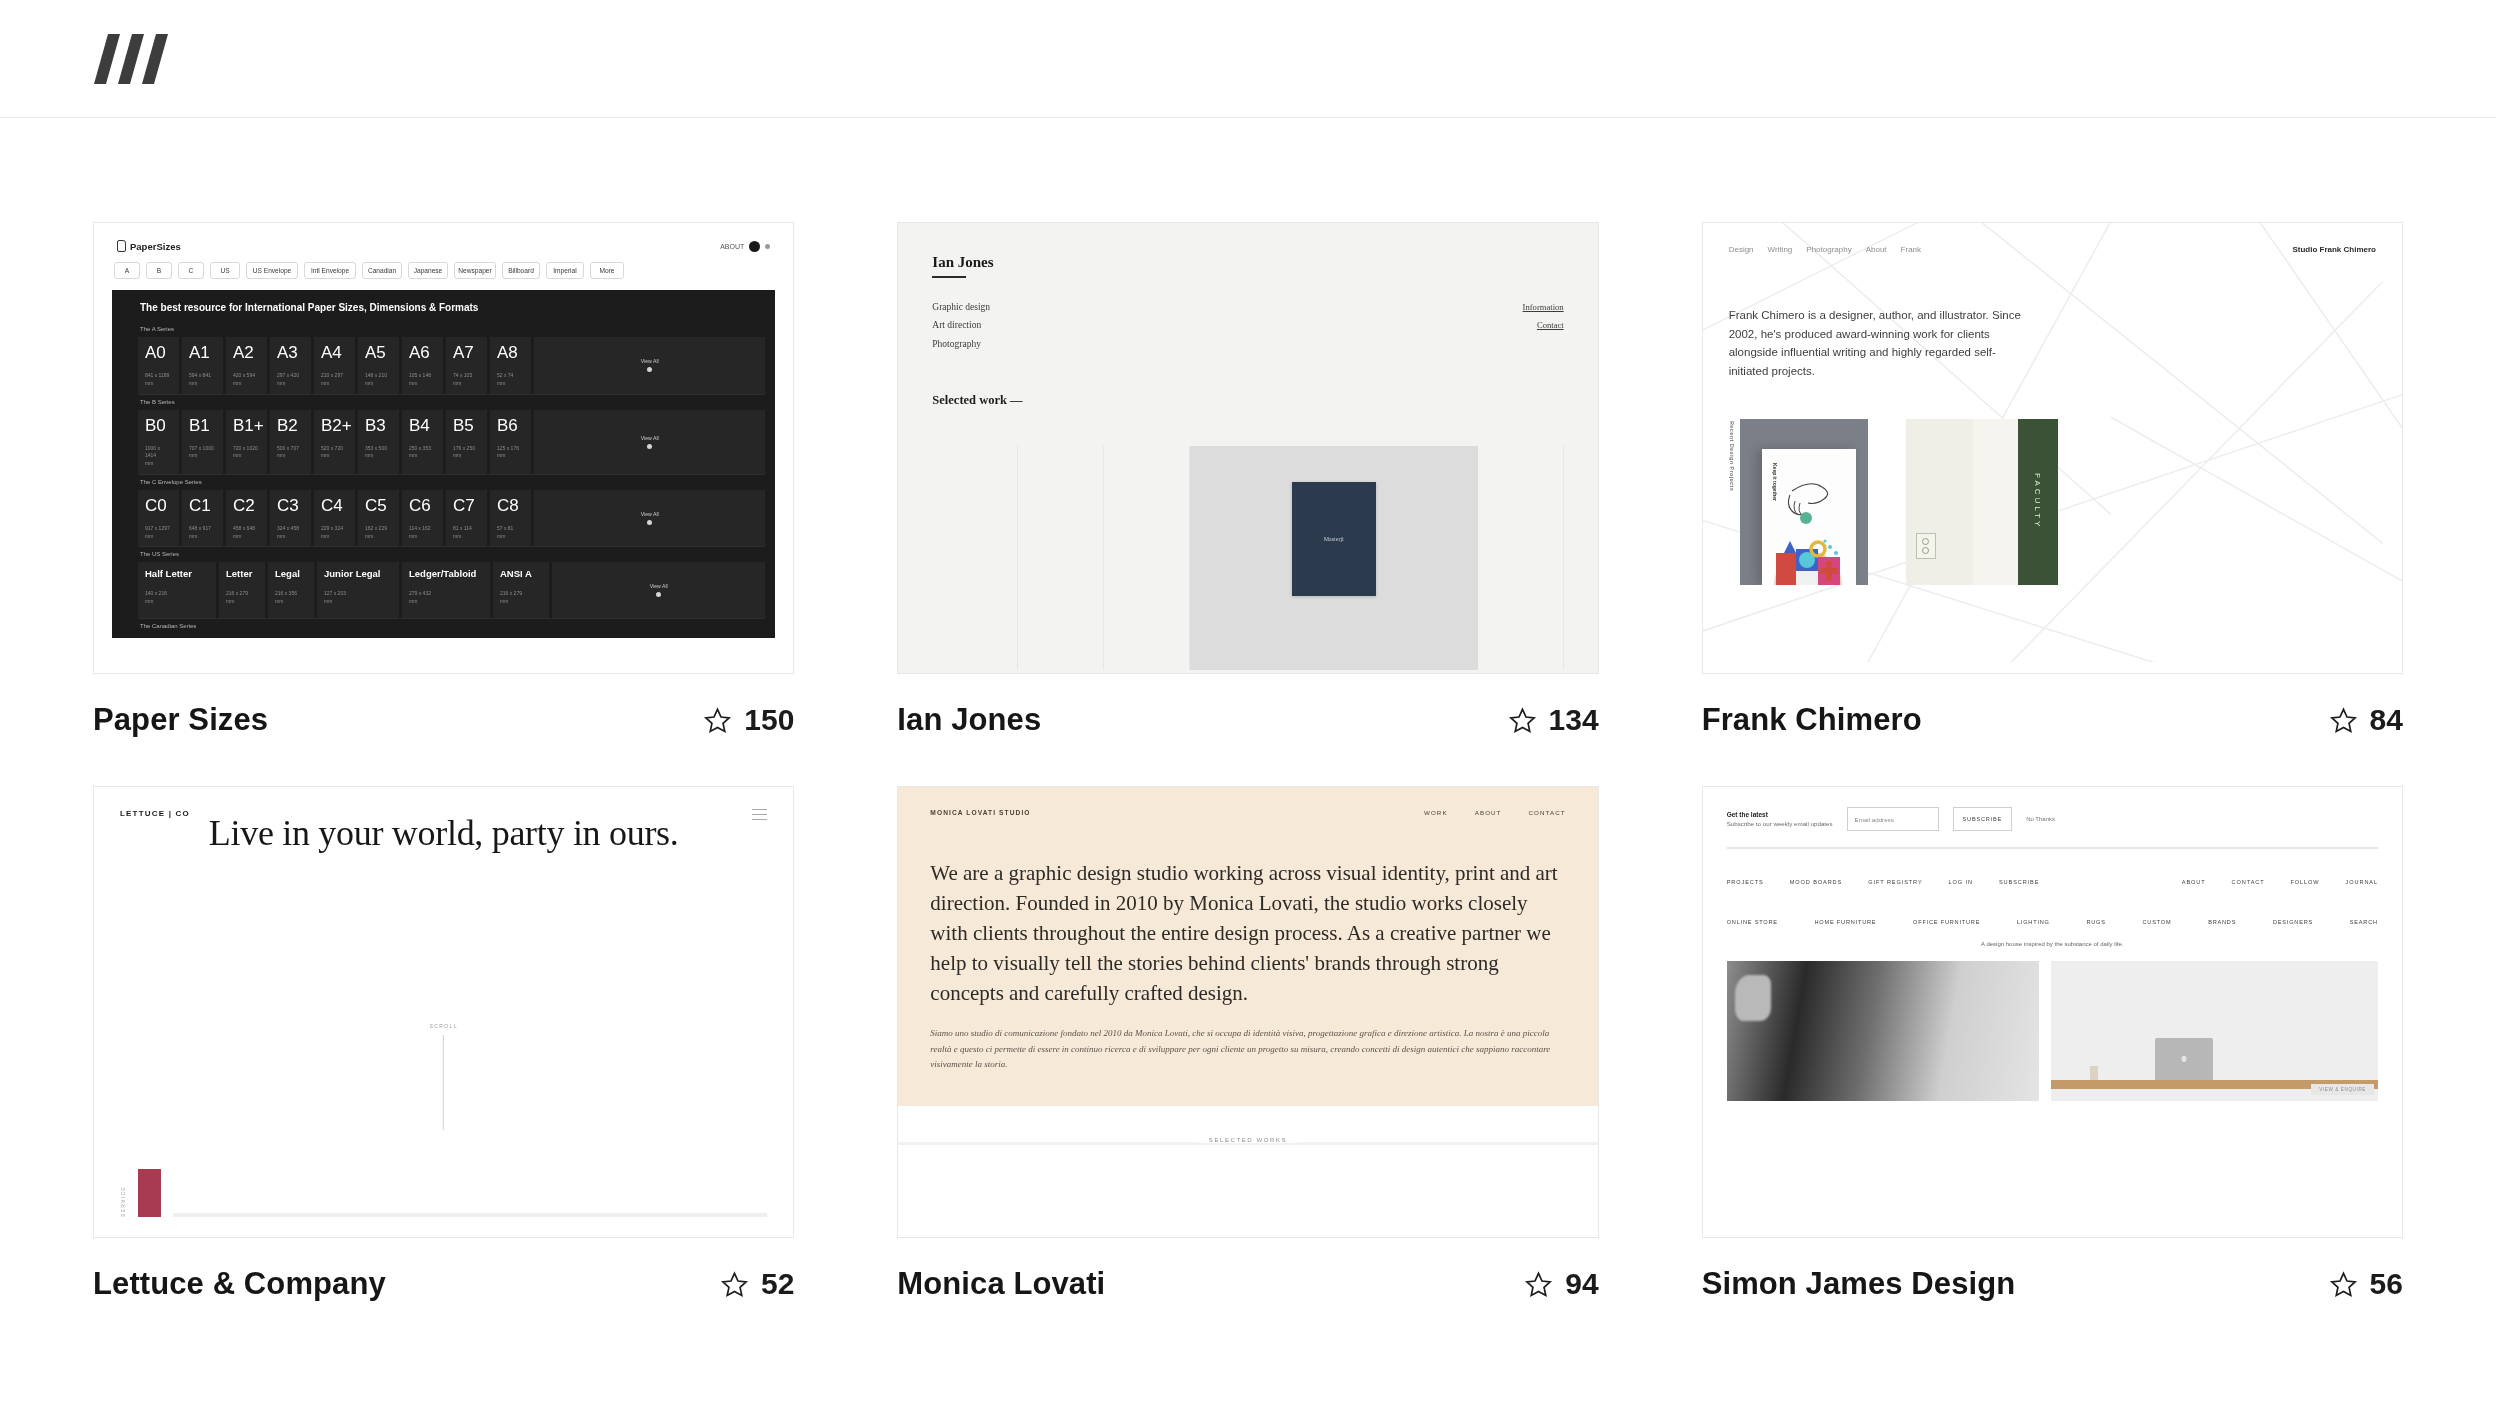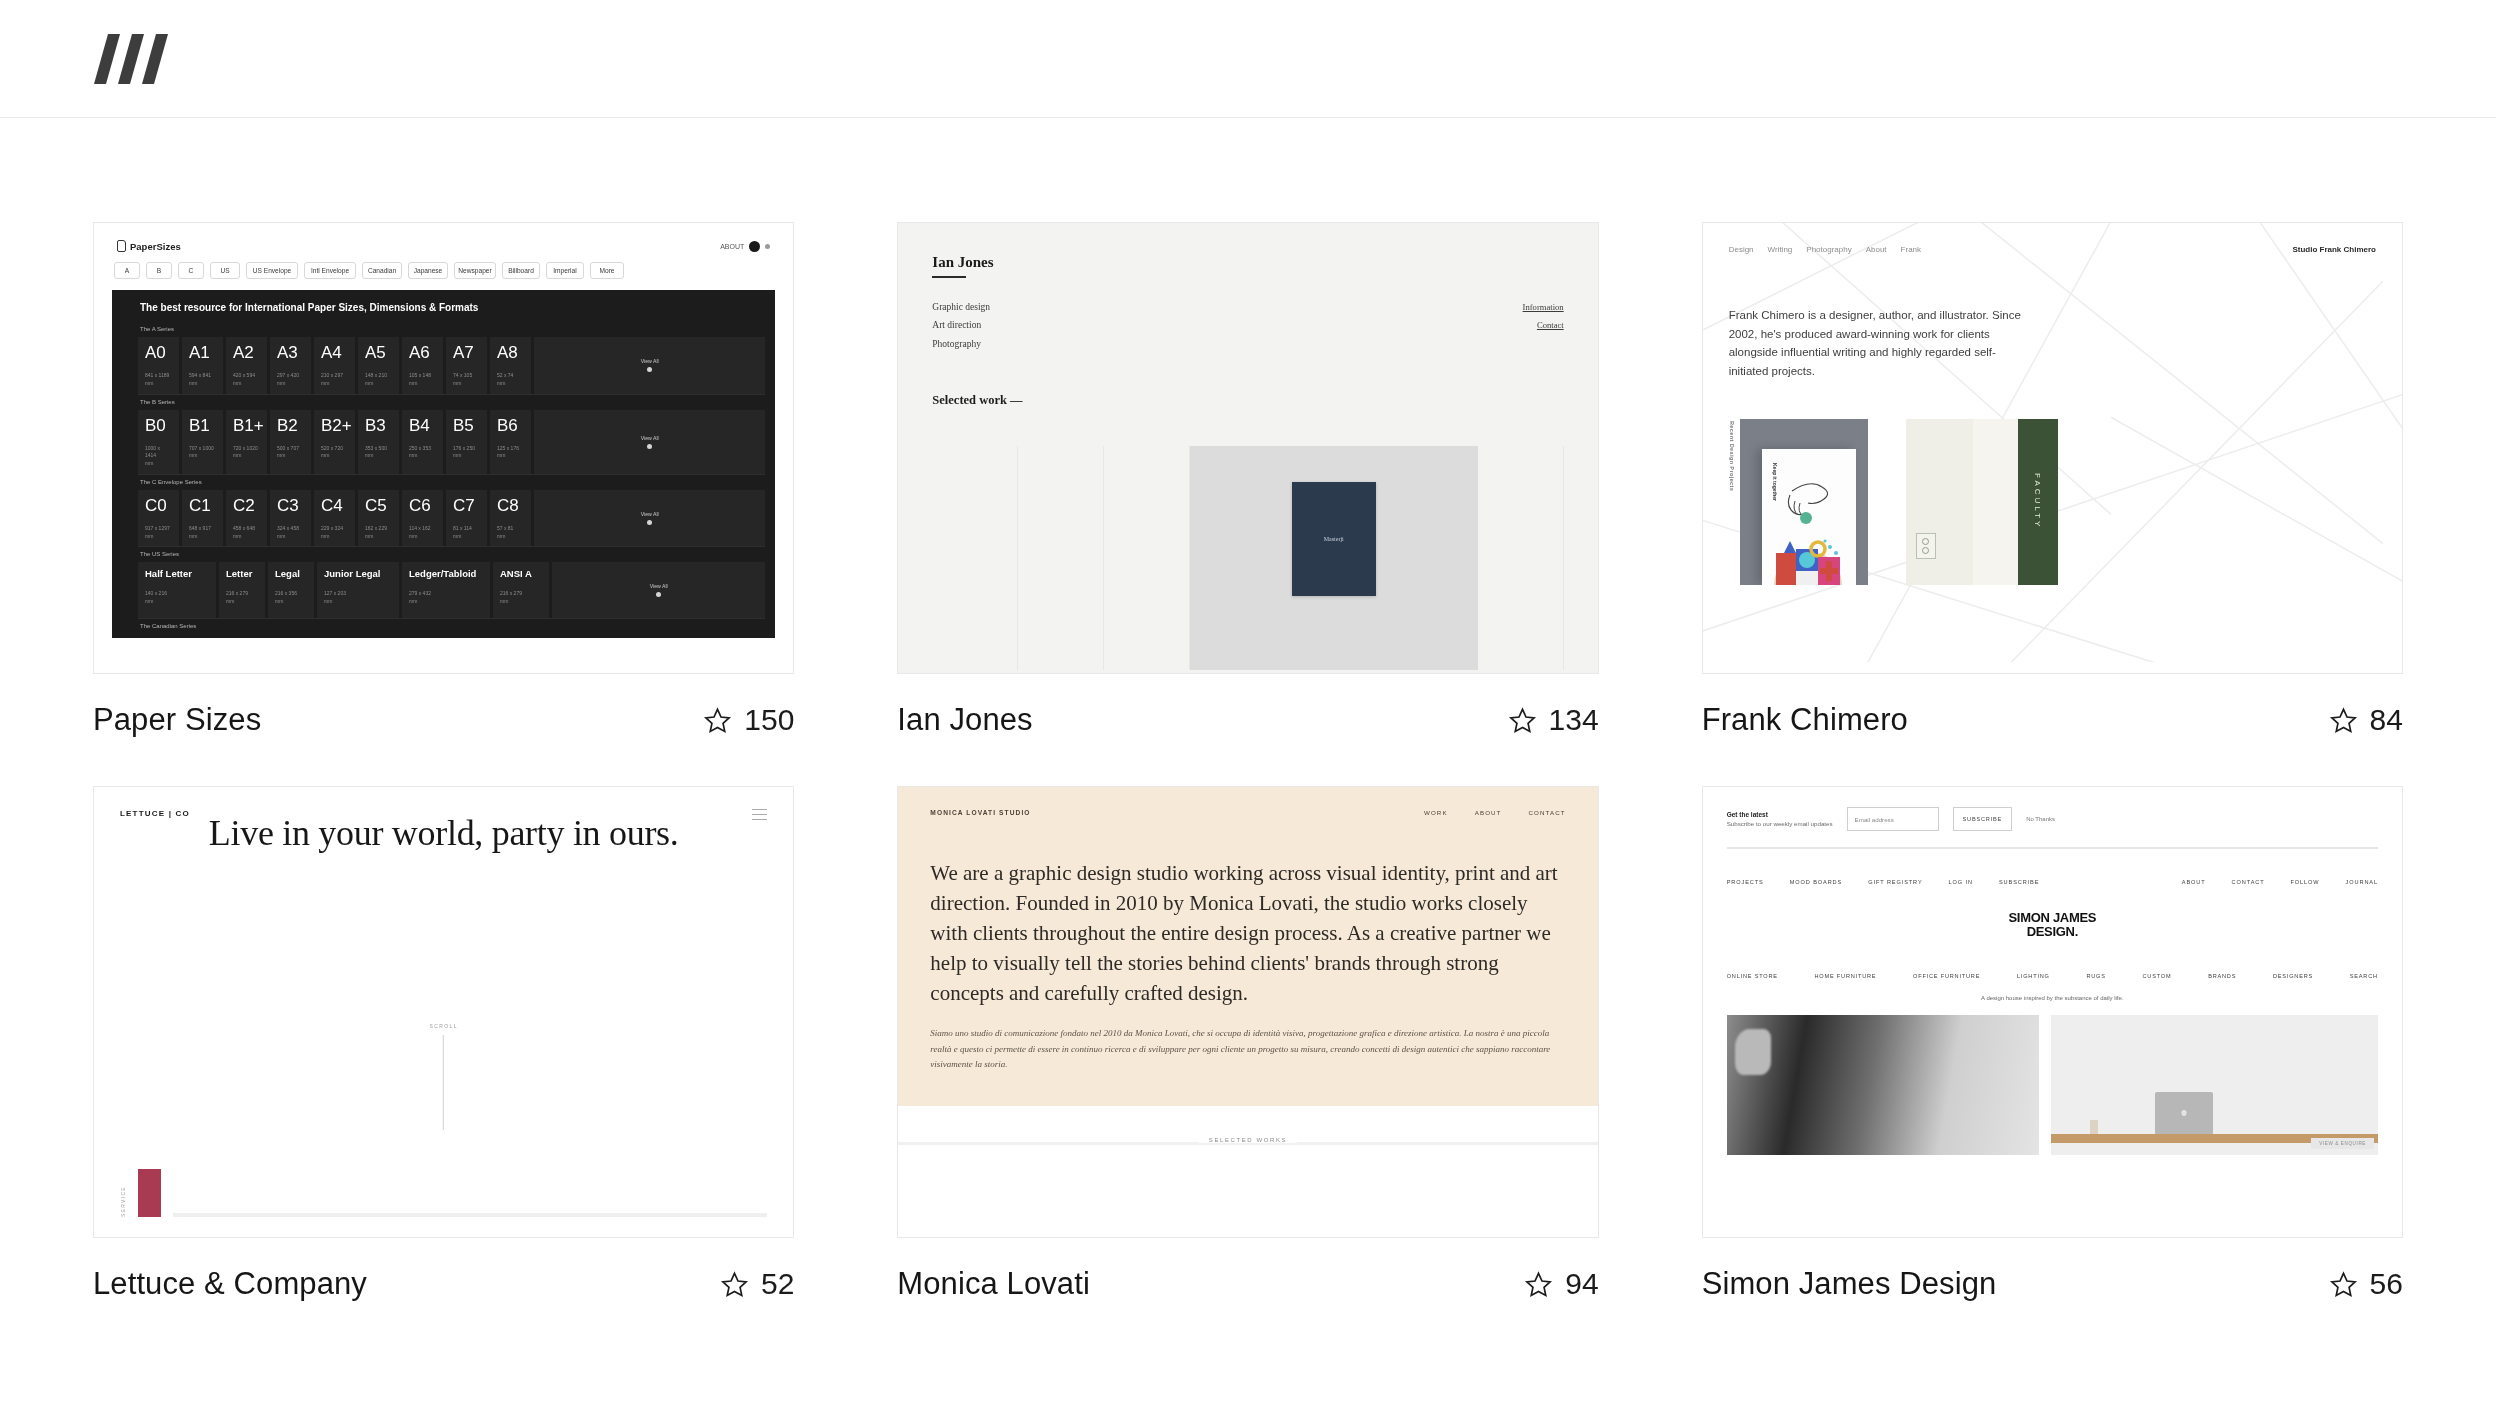--- a/index.html
+++ b/index.html
@@ -57,20 +57,21 @@
     background: #fff;
     height: 452px;
     overflow: hidden;
     position: relative;
   }
   .card-meta {
     display: flex;
     align-items: center;
     justify-content: space-between;
     padding-top: 28px;
+    font-weight: bold;
   }
   .card-title {
     font-size: 31px;
     color: #161616;
     letter-spacing: .1px;
   }
   .card-stars {
     display: flex;
     align-items: center;
     gap: 12px;
@@ -683,24 +684,20 @@
             <span>SUBSCRIBE</span>
           </div>
           <div class="grp">
             <span>ABOUT</span>
             <span>CONTACT</span>
             <span>FOLLOW</span>
             <span>JOURNAL</span>
           </div>
         </div>
 
-        <div class="t6-logo">
-          <div class="l1">SIMON JAMES</div>
-          <div class="l2">DESIGN.</div>
-        </div>
 
         <div class="t6-cats">
           <span>ONLINE STORE</span>
           <span>HOME FURNITURE</span>
           <span>OFFICE FURNITURE</span>
           <span>LIGHTING</span>
           <span>RUGS</span>
           <span>CUSTOM</span>
           <span>BRANDS</span>
           <span>DESIGNERS</span>

